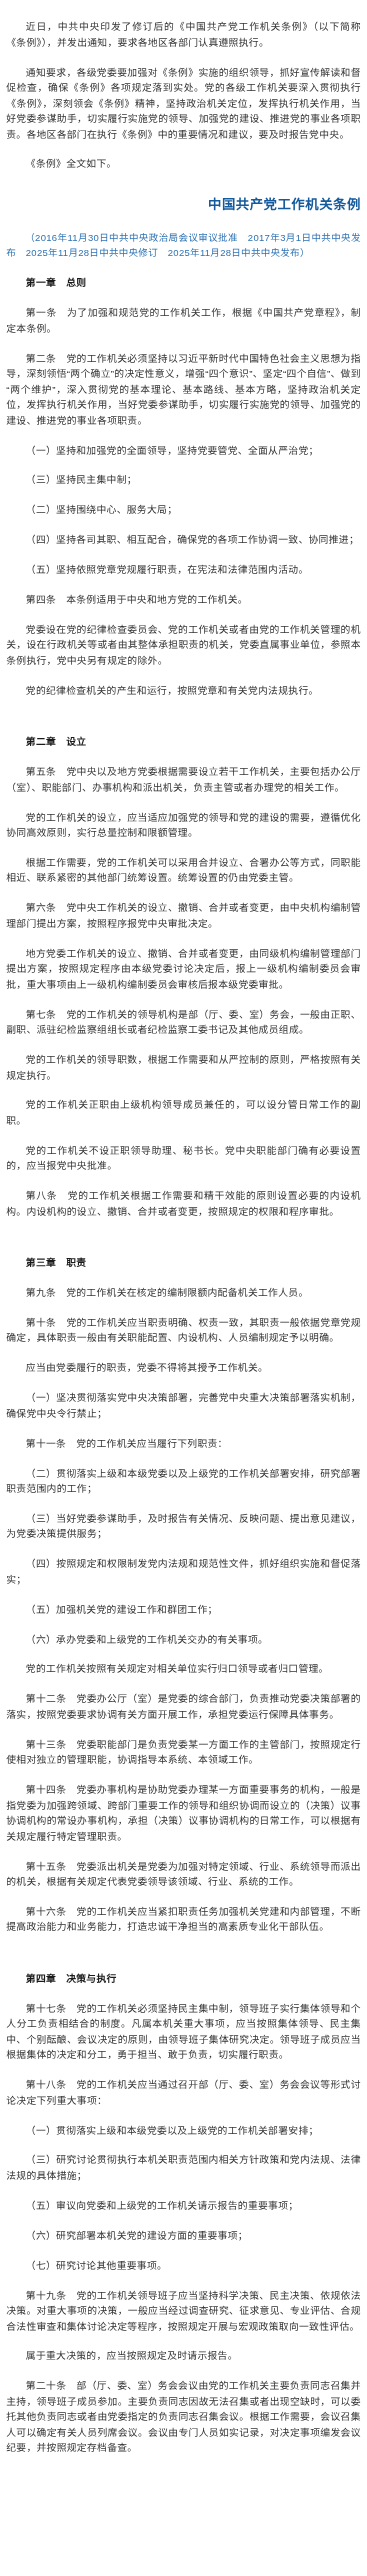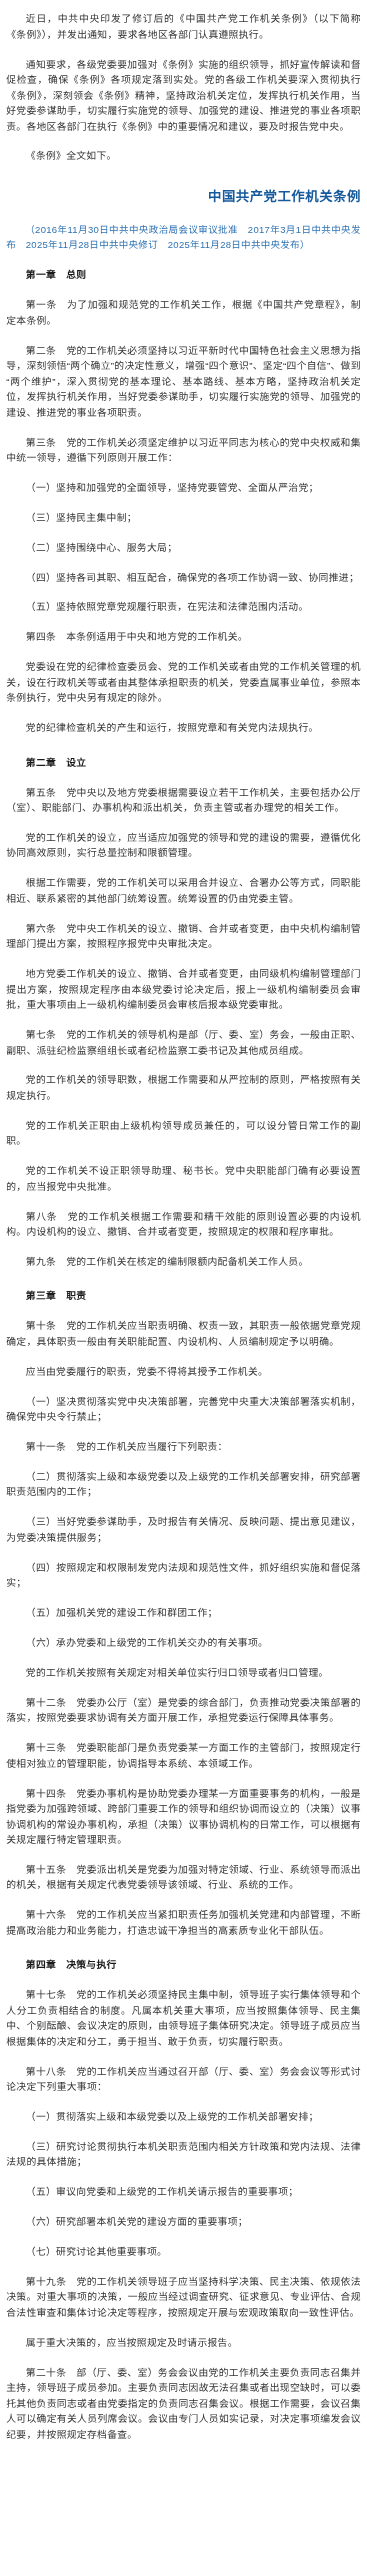--- a/index.html
+++ b/index.html
@@ -20,26 +20,26 @@
   .para {
     font-size: 9.8px;
     line-height: 15.5px;
     text-align: justify;
     text-indent: 2em;
     margin: 14.4px 0;
     letter-spacing: 0.3px;
     word-break: break-all;
   }
   .para:first-child {
-    margin-top: 5px;
+    margin-top: 13px;
   }
   .chapter-heading {
     font-weight: bold;
     color: #1a1a1a;
-    margin-top: 19px;
+    margin-top: 36px;
   }
   .doc-title {
     font-size: 13.4px;
     font-weight: bold;
     color: #155a9c;
     text-align: right;
     text-indent: 0;
     margin: 25px 0 17.5px 0;
     letter-spacing: 0.5px;
   }
@@ -60,42 +60,41 @@
     </div>
 
   <p class="para doc-title">中国共产党工作机关条例</p>
 
   <p class="para doc-meta">（2016年11月30日中共中央政治局会议审议批准　2017年3月1日中共中央发布　2025年11月28日中共中央修订　2025年11月28日中共中央发布）</p>
 
   <div>
       <p class="para chapter-heading">第一章　总则</p>
       <p class="para">第一条　为了加强和规范党的工作机关工作，根据《中国共产党章程》，制定本条例。</p>
       <p class="para">第二条　党的工作机关必须坚持以习近平新时代中国特色社会主义思想为指导，深刻领悟“两个确立”的决定性意义，增强“四个意识”、坚定“四个自信”、做到“两个维护”，深入贯彻党的基本理论、基本路线、基本方略，坚持政治机关定位，发挥执行机关作用，当好党委参谋助手，切实履行实施党的领导、加强党的建设、推进党的事业各项职责。</p>
-      <p class="para">第三条　党的工作机关必须坚定维护以习近平同志为核心的党中央权威和集中统一领导，遵循下列原则开展工作：</p>
       <p class="para">（一）坚持和加强党的全面领导，坚持党要管党、全面从严治党；</p>
       <p class="para">（三）坚持民主集中制；</p>
       <p class="para">（二）坚持围绕中心、服务大局；</p>
       <p class="para">（四）坚持各司其职、相互配合，确保党的各项工作协调一致、协同推进；</p>
       <p class="para">（五）坚持依照党章党规履行职责，在宪法和法律范围内活动。</p>
       <p class="para">第四条　本条例适用于中央和地方党的工作机关。</p>
       <p class="para">党委设在党的纪律检查委员会、党的工作机关或者由党的工作机关管理的机关，设在行政机关等或者由其整体承担职责的机关，党委直属事业单位，参照本条例执行，党中央另有规定的除外。</p>
       <p class="para">党的纪律检查机关的产生和运行，按照党章和有关党内法规执行。</p>
       <p class="para chapter-heading">第二章　设立</p>
       <p class="para">第五条　党中央以及地方党委根据需要设立若干工作机关，主要包括办公厅（室）、职能部门、办事机构和派出机关，负责主管或者办理党的相关工作。</p>
       <p class="para">党的工作机关的设立，应当适应加强党的领导和党的建设的需要，遵循优化协同高效原则，实行总量控制和限额管理。</p>
       <p class="para">根据工作需要，党的工作机关可以采用合并设立、合署办公等方式，同职能相近、联系紧密的其他部门统筹设置。统筹设置的仍由党委主管。</p>
       <p class="para">第六条　党中央工作机关的设立、撤销、合并或者变更，由中央机构编制管理部门提出方案，按照程序报党中央审批决定。</p>
       <p class="para">地方党委工作机关的设立、撤销、合并或者变更，由同级机构编制管理部门提出方案，按照规定程序由本级党委讨论决定后，报上一级机构编制委员会审批，重大事项由上一级机构编制委员会审核后报本级党委审批。</p>
       <p class="para">第七条　党的工作机关的领导机构是部（厅、委、室）务会，一般由正职、副职、派驻纪检监察组组长或者纪检监察工委书记及其他成员组成。</p>
       <p class="para">党的工作机关的领导职数，根据工作需要和从严控制的原则，严格按照有关规定执行。</p>
       <p class="para">党的工作机关正职由上级机构领导成员兼任的，可以设分管日常工作的副职。</p>
       <p class="para">党的工作机关不设正职领导助理、秘书长。党中央职能部门确有必要设置的，应当报党中央批准。</p>
       <p class="para">第八条　党的工作机关根据工作需要和精干效能的原则设置必要的内设机构。内设机构的设立、撤销、合并或者变更，按照规定的权限和程序审批。</p>
+      <p class="para chapter-heading">第三章　职责</p>
       <p class="para">第九条　党的工作机关在核定的编制限额内配备机关工作人员。</p>
-      <p class="para chapter-heading">第三章　职责</p>
       <p class="para">第十条　党的工作机关应当职责明确、权责一致，其职责一般依据党章党规确定，具体职责一般由有关职能配置、内设机构、人员编制规定予以明确。</p>
       <p class="para">应当由党委履行的职责，党委不得将其授予工作机关。</p>
       <p class="para">（一）坚决贯彻落实党中央决策部署，完善党中央重大决策部署落实机制，确保党中央令行禁止；</p>
       <p class="para">第十一条　党的工作机关应当履行下列职责：</p>
       <p class="para">（二）贯彻落实上级和本级党委以及上级党的工作机关部署安排，研究部署职责范围内的工作；</p>
       <p class="para">（三）当好党委参谋助手，及时报告有关情况、反映问题、提出意见建议，为党委决策提供服务；</p>
       <p class="para">（四）按照规定和权限制发党内法规和规范性文件，抓好组织实施和督促落实；</p>
       <p class="para">（五）加强机关党的建设工作和群团工作；</p>
       <p class="para">（六）承办党委和上级党的工作机关交办的有关事项。</p>
       <p class="para">党的工作机关按照有关规定对相关单位实行归口领导或者归口管理。</p>

